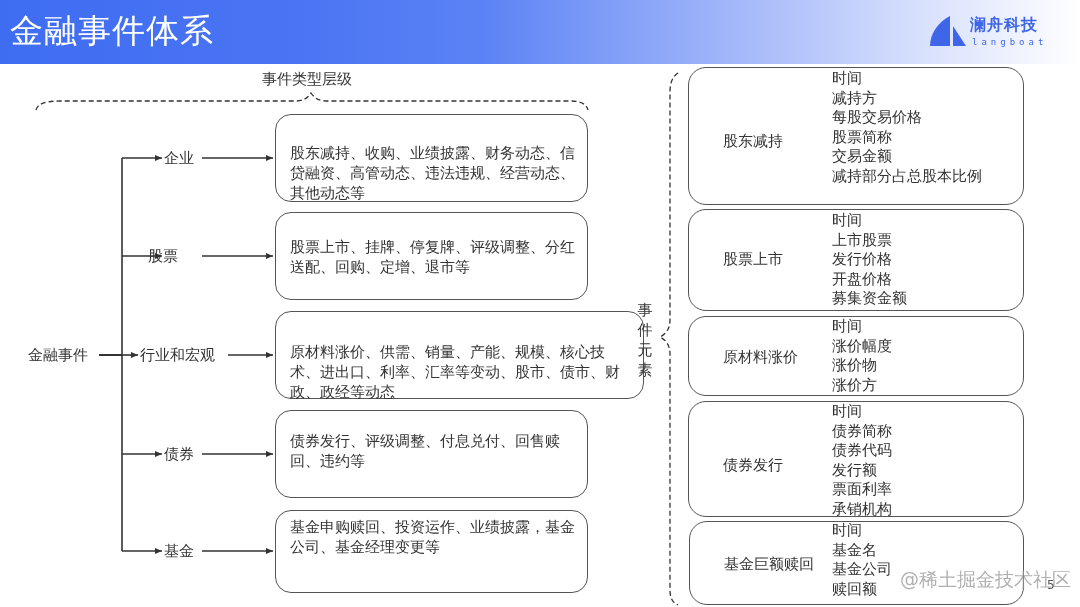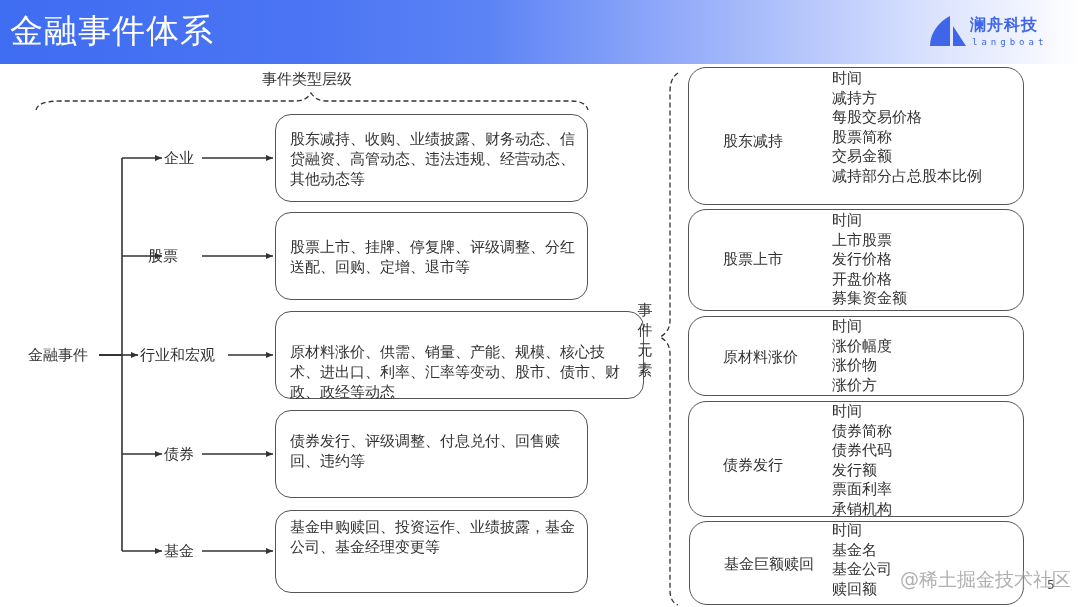--- a/index.html
+++ b/index.html
@@ -77,21 +77,21 @@
 
 <div class="lbl" style="left:262px; top:70px;">事件类型层级</div>
 <div class="lbl" style="left:28px; top:346px;">金融事件</div>
 
 <div class="lbl" style="left:164px; top:149px;">企业</div>
 <div class="lbl" style="left:148px; top:247px;">股票</div>
 <div class="lbl" style="left:140px; top:346px;">行业和宏观</div>
 <div class="lbl" style="left:164px; top:445px;">债券</div>
 <div class="lbl" style="left:164px; top:542px;">基金</div>
 
-<div class="box" style="left:275px; top:114px; width:313px; height:88px; padding-top:14px;">
+<div class="box" style="left:275px; top:114px; width:313px; height:88px; padding-top:28px;">
   <span>股东减持、收购、业绩披露、财务动态、信贷融资、高管动态、违法违规、经营动态、其他动态等</span>
 </div>
 <div class="box" style="left:275px; top:212px; width:313px; height:88px; padding-top:24px;">
   <span>股票上市、挂牌、停复牌、评级调整、分红送配、回购、定增、退市等</span>
 </div>
 <div class="box" style="left:275px; top:311px; width:369px; height:88px; padding-top:30px;">
   <span>原材料涨价、供需、销量、产能、规模、核心技术、进出口、利率、汇率等变动、股市、债市、财政、政经等动态</span>
 </div>
 <div class="box" style="left:275px; top:410px; width:313px; height:88px; padding-top:20px;font-family:Liberation Serif, serif;">
   <span>债券发行、评级调整、付息兑付、回售赎回、违约等</span>

